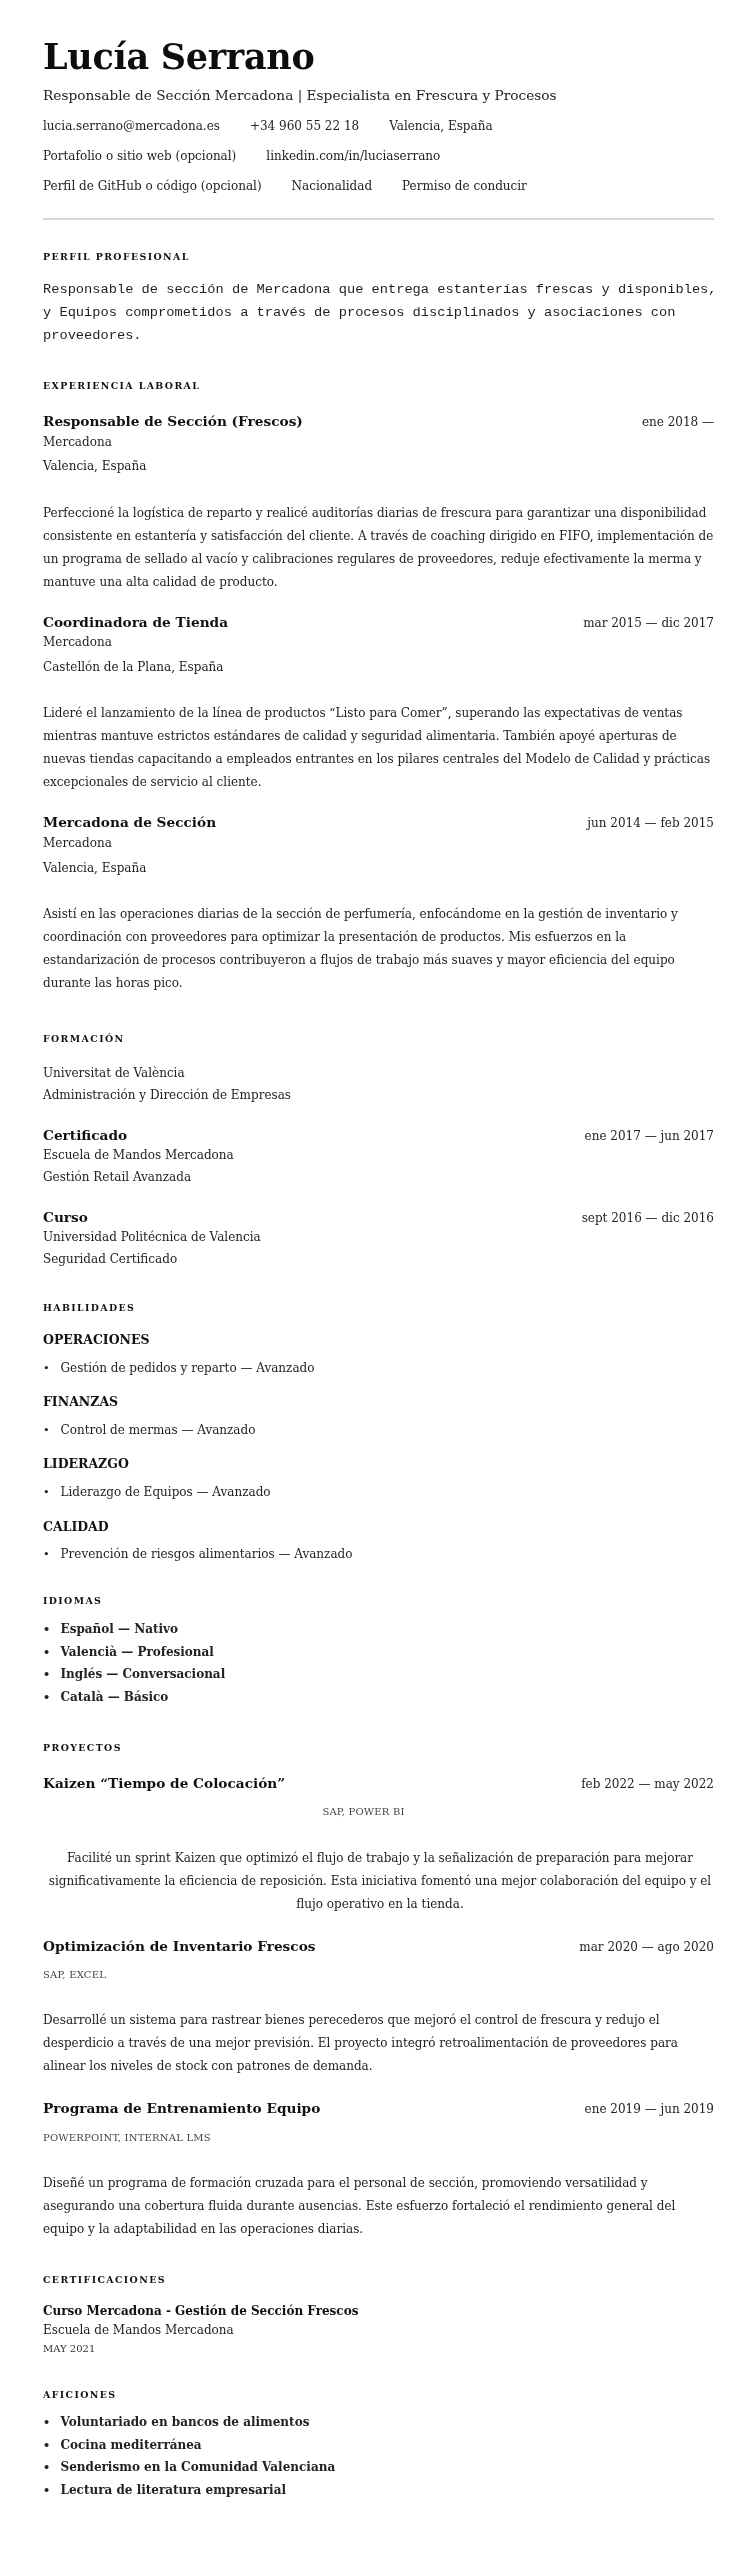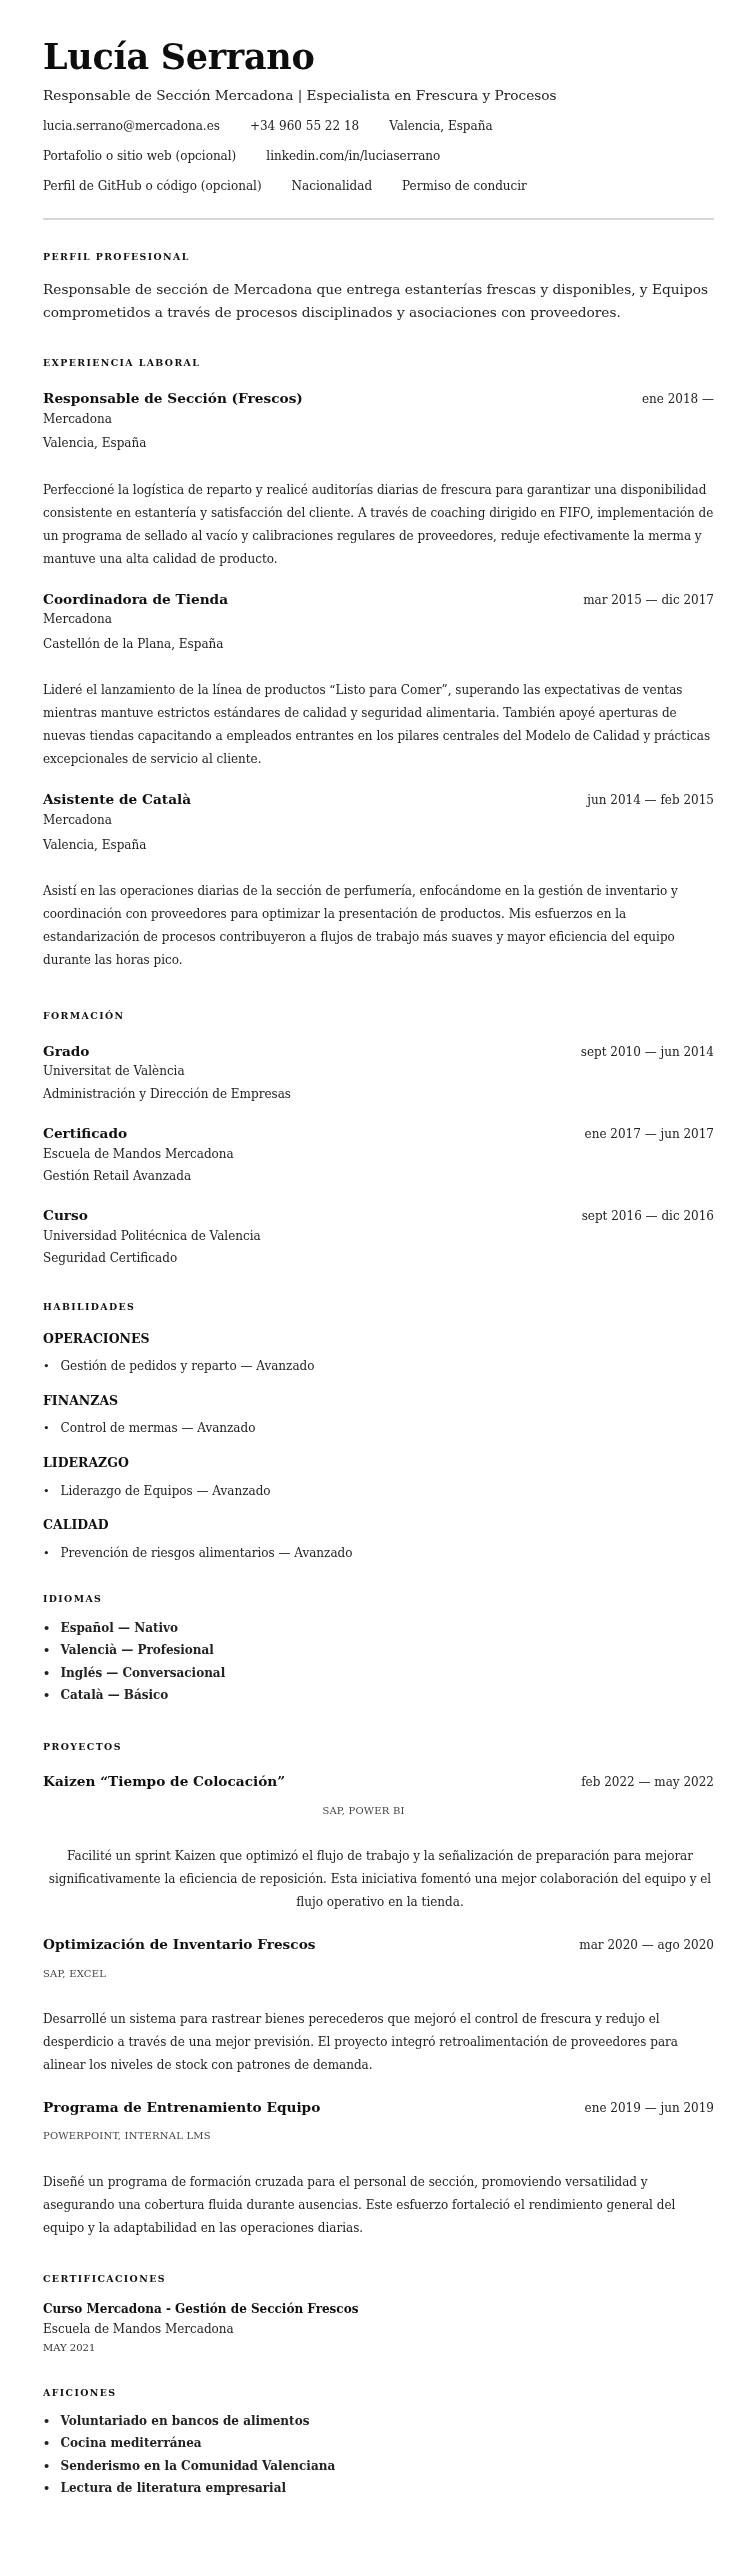--- a/index.html
+++ b/index.html
@@ -15,21 +15,21 @@
     .name { font-size: 35px; font-weight: bold; color: #0d0d0d; line-height: 40px; letter-spacing: -0.3px; }
     .headline { font-size: 13.7px; color: #222; margin-top: 8.7px; line-height: 19px; }
     .contact-row { display: flex; flex-wrap: wrap; gap: 0 30px; font-size: 12px; color: #222; line-height: 16px; margin-top: 13.7px; }
     .contact-row:first-of-type { margin-top: 19px; }
     .contact-row span { display: inline-block; }
     .divider { height: 1.9px; background: #d6d6d6; margin-top: 24px; width: 671px; }
 
     .section { margin-top: 30px; }
     .section-title { font-size: 9.4px; font-weight: bold; letter-spacing: 1.4px; color: #111; text-transform: uppercase; line-height: 13.7px; }
 
-    .summary { font-size: 13.7px; line-height: 23px; color: #1f1f1f; margin-top: 15px; width: 674px; }
+    .summary { font-size: 13.7px; line-height: 23px; color: #1f1f1f; margin-top: 15px; width: 674px; font-family: Liberation Mono, monospace; }
 
     .entry { margin-top: 19px; }
     .entry-head { display: flex; justify-content: space-between; align-items: baseline; width: 671px; }
     .entry-title { font-size: 13.7px; font-weight: bold; color: #111; line-height: 19px; }
     .entry-date { font-size: 12px; color: #222; line-height: 16px; }
     .entry-org { font-size: 12px; color: #222; line-height: 16px; margin-top: 2.5px; }
     .entry-loc { font-size: 12px; color: #222; line-height: 16px; margin-top: 8.7px; }
     .entry-desc { font-size: 12px; color: #222; line-height: 23px; margin-top: 27.5px; width: 674px; }
     .entry-tech { font-size: 10px; color: #444; text-transform: uppercase; margin-top: 12.5px; line-height: 13.7px; letter-spacing: 0.2px; }
 
@@ -104,37 +104,33 @@
         <span class="entry-title">Coordinadora de Tienda</span>
         <span class="entry-date">mar 2015 — dic 2017</span>
       </div>
       <div class="entry-org">Mercadona</div>
       <div class="entry-loc">Castellón de la Plana, España</div>
       <p class="entry-desc">Lideré el lanzamiento de la línea de productos “Listo para Comer”, superando las expectativas de ventas mientras mantuve estrictos estándares de calidad y seguridad alimentaria. También apoyé aperturas de nuevas tiendas capacitando a empleados entrantes en los pilares centrales del Modelo de Calidad y prácticas excepcionales de servicio al cliente.</p>
     </div>
 
     <div class="entry">
       <div class="entry-head">
-        <span class="entry-title">Asistente de Català</span>
+        <span class="entry-title">Mercadona de Sección</span>
         <span class="entry-date">jun 2014 — feb 2015</span>
       </div>
       <div class="entry-org">Mercadona</div>
       <div class="entry-loc">Valencia, España</div>
       <p class="entry-desc">Asistí en las operaciones diarias de la sección de perfumería, enfocándome en la gestión de inventario y coordinación con proveedores para optimizar la presentación de productos. Mis esfuerzos en la estandarización de procesos contribuyeron a flujos de trabajo más suaves y mayor eficiencia del equipo durante las horas pico.</p>
     </div>
   </section>
 
   <section class="section" style="margin-top:37px;">
     <h2 class="section-title">Formación</h2>
     <div>
       <div class="edu-entry">
-        <div class="entry-head">
-          <span class="entry-title">Grado</span>
-          <span class="entry-date">sept 2010 — jun 2014</span>
-        </div>
         <div class="edu-line first">Universitat de València</div>
         <div class="edu-line">Administración y Dirección de Empresas</div>
       </div>
       <div class="edu-entry">
         <div class="entry-head">
           <span class="entry-title">Certificado</span>
           <span class="entry-date">ene 2017 — jun 2017</span>
         </div>
         <div class="edu-line first">Escuela de Mandos Mercadona</div>
         <div class="edu-line">Gestión Retail Avanzada</div>

